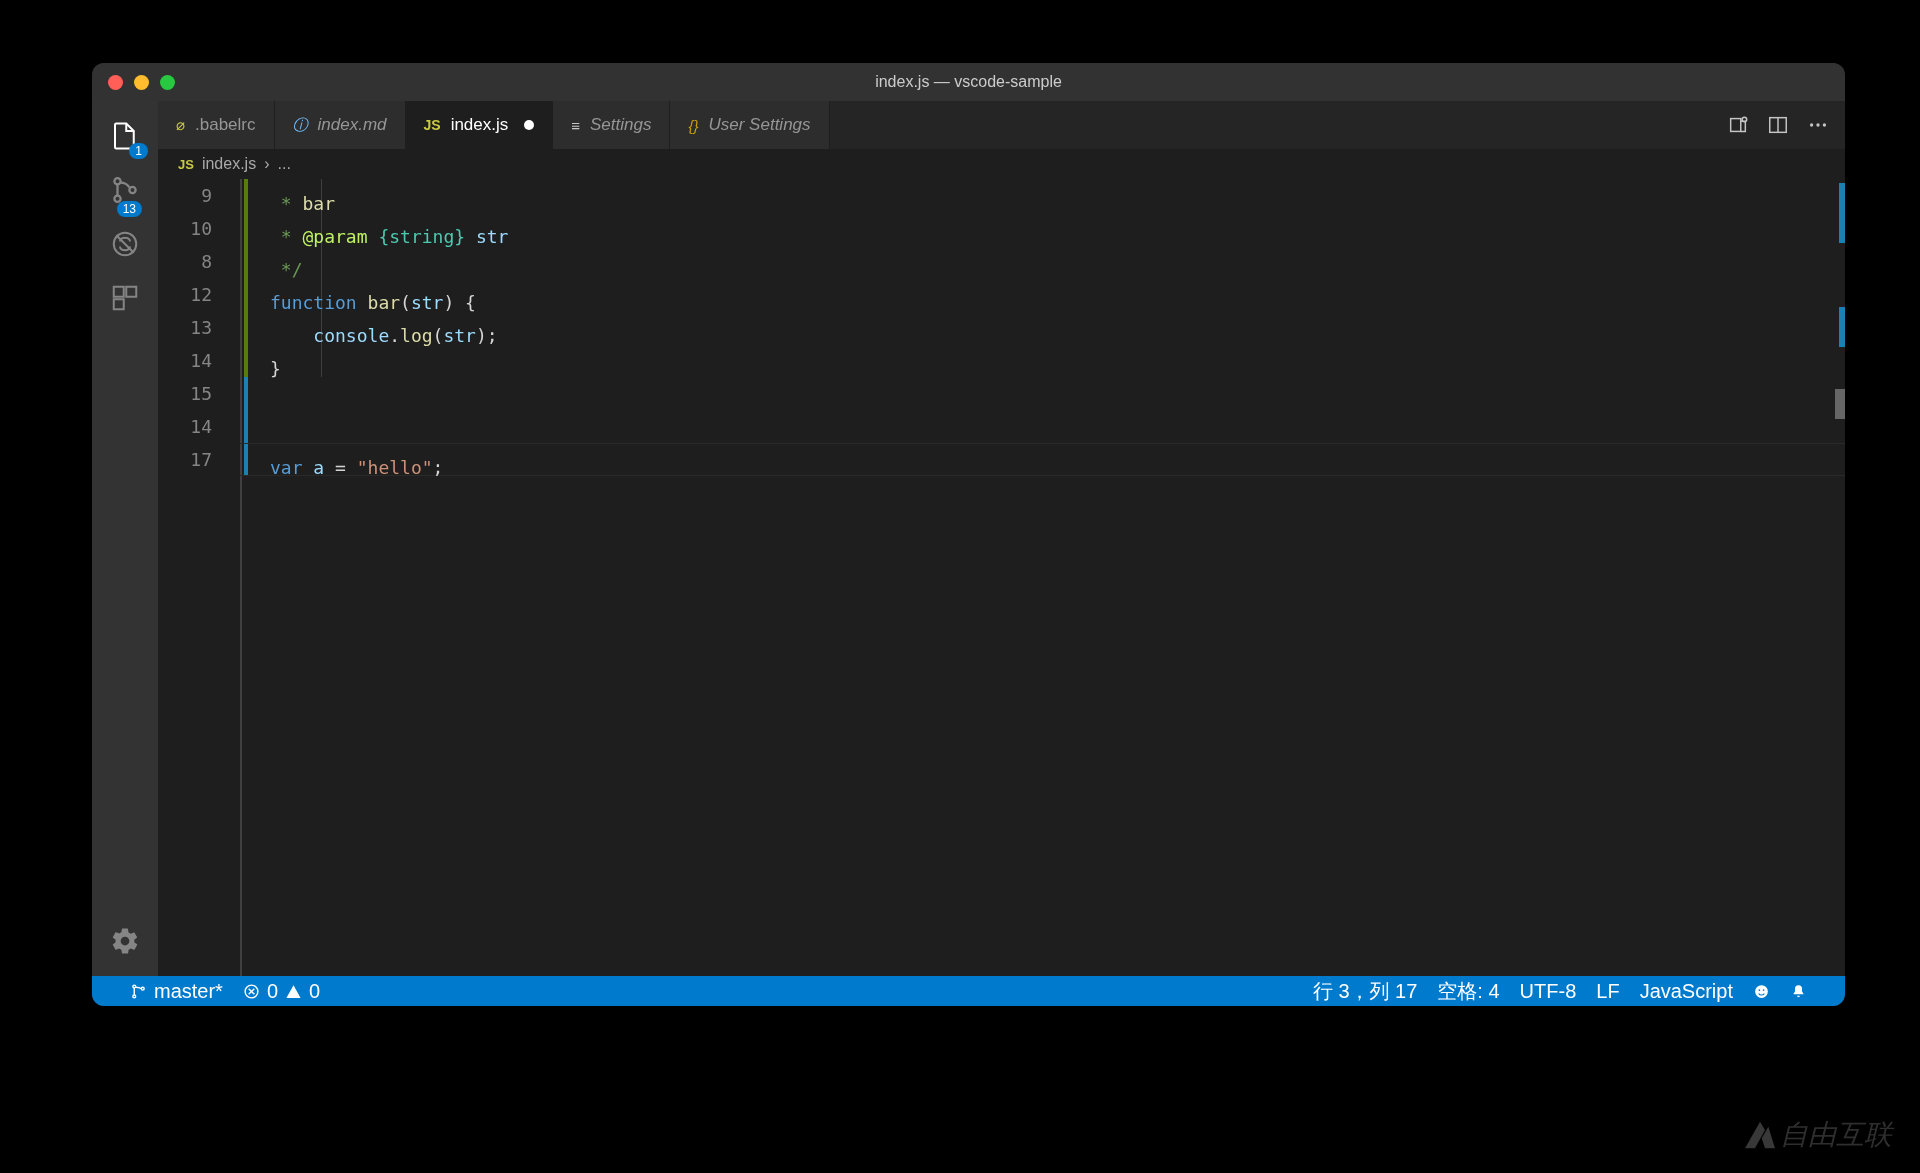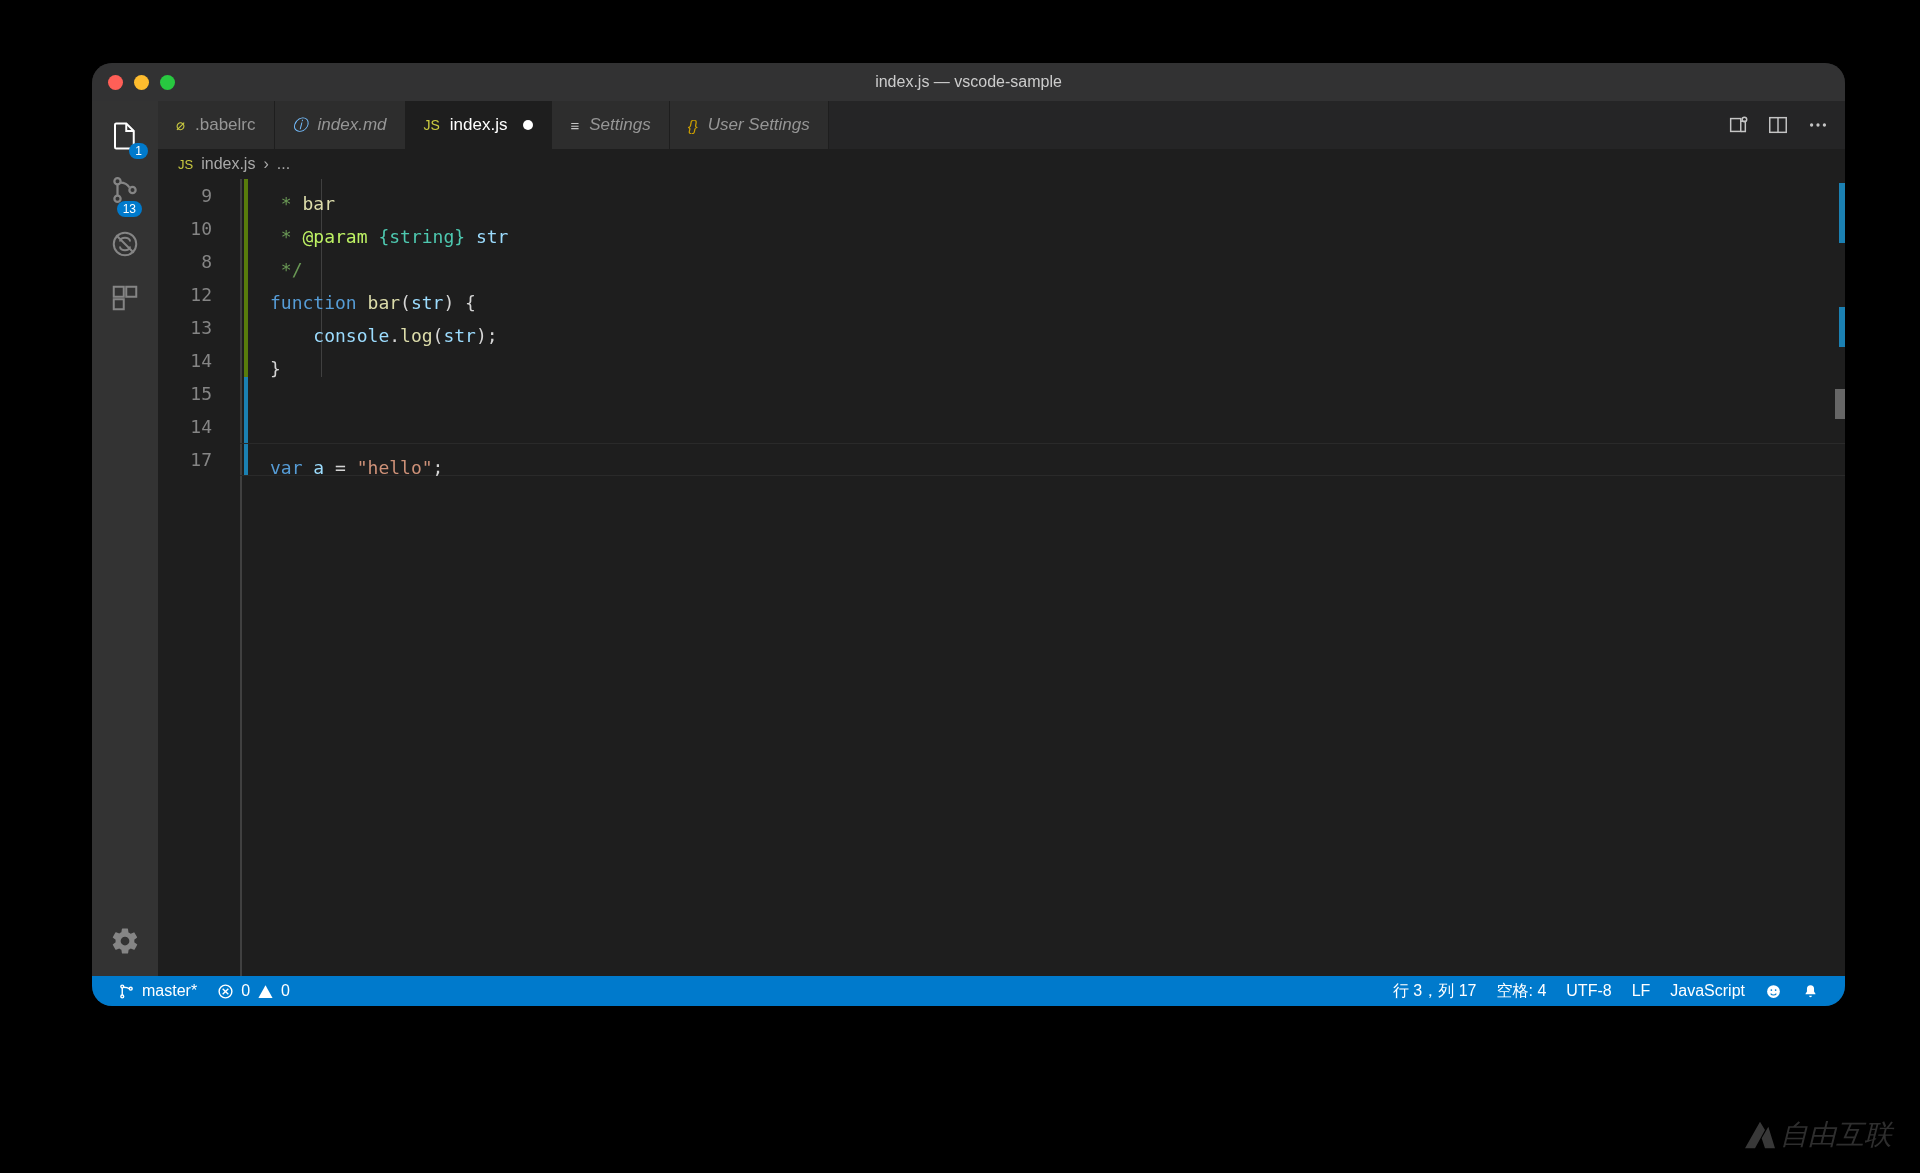--- a/index.html
+++ b/index.html
@@ -1,57 +1,57 @@
 <!DOCTYPE html>
 <html><head>
 <meta charset="utf-8">
 <style>
 * { margin:0; padding:0; box-sizing:border-box; }
 body { background:#000; width:1920px; height:1173px; font-family:-apple-system,'Segoe UI',sans-serif; overflow:hidden; }
-.stage { position:absolute; top:63px; left:92px; width:1753px; height:943px; background:#1e1e1e; border-radius:20px; overflow:hidden; display:flex; flex-direction:column; box-shadow:0 10px 40px rgba(0,0,0,.5); }
+.stage { position:absolute; top:63px; left:92px; width:1753px; height:943px; background:#1e1e1e; border-radius:12px; overflow:hidden; display:flex; flex-direction:column; box-shadow:0 10px 40px rgba(0,0,0,.5); }
 .titlebar { height:38px; background:#323233; display:flex; align-items:center; position:relative; }
 .traffic { display:flex; gap:11px; margin-left:16px; }
 .traffic .dot { width:15px; height:15px; border-radius:50%; }
 .dot.red{background:#ff5f57}.dot.yellow{background:#febc2e}.dot.green{background:#28c840}
 .title-text { position:absolute; left:0; right:0; text-align:center; font-size:16px; color:#ccc; pointer-events:none; }
 .body { flex:1; display:flex; min-height:0; }
 .activity { width:66px; background:#333; display:flex; flex-direction:column; align-items:center; padding-top:8px; padding-bottom:8px; }
 .spacer{flex:1}
 .aicon { width:38px; height:38px; margin:8px 0; display:flex; align-items:center; justify-content:center; color:#858585; position:relative; cursor:pointer; }
 .aicon.active{color:#fff}
 .aicon svg{width:30px;height:30px}
 .badge { position:absolute; bottom:-4px; right:-4px; background:#007acc; color:#fff; font-size:12px; border-radius:10px; padding:1px 6px; font-weight:500; }
 .badge.src{bottom:-8px;right:2px}
 .main { flex:1; display:flex; flex-direction:column; background:#1e1e1e; }
 .tabbar { height:48px; background:#252526; display:flex; align-items:stretch; }
 .tab { display:flex; align-items:center; padding:0 18px; gap:10px; font-size:17px; color:#969696; background:#2d2d2d; border-right:1px solid #1e1e1e; cursor:pointer; white-space:nowrap; }
 .tab.active{background:#1e1e1e;color:#fff}
 .tab.dirty::after{content:'';width:10px;height:10px;background:#fff;border-radius:50%;margin-left:6px}
 .tab.italic{font-style:italic}
 .tab-ico{font-size:15px}
-.ico-js{color:#cbcb41;font-weight:400;font-size:14px}
+.ico-js{color:#cbcb41;font-weight:700;font-size:14px}
 .ico-info{color:#75beff}.ico-babel{color:#cbcb41}.ico-brace{color:#cc9f00}.ico-hamb{color:#c5c5c5}
 .tab-actions{margin-left:auto;display:flex;align-items:center;gap:18px;padding:0 16px;color:#c5c5c5}
 .tab-actions svg{width:22px;height:22px;cursor:pointer}
 .crumbs{height:30px;display:flex;align-items:center;padding-left:20px;gap:8px;font-size:16px;color:#a9a9a9}
 .crumbs .ico-js{font-size:13px}
 .editor{flex:1;position:relative;font-family:Menlo,Monaco,Consolas,monospace;font-size:18px;line-height:33px;display:flex}
 .gutter{width:82px;text-align:right;color:#858585;padding-right:28px}
 .gline{height:33px}
 .bar{position:absolute;left:82px;top:0;bottom:0;width:2px;background:#404040}
 .bar2{position:absolute;left:86px;top:0;height:198px;width:4px;background:#587c0c}
 .bar3{position:absolute;left:86px;top:198px;height:99px;width:4px;background:#1b80b2}
 .hl{position:absolute;left:82px;right:0;top:264px;height:33px;border-top:1px solid #2a2a2a;border-bottom:1px solid #2a2a2a}
 .code{position:absolute;left:112px;top:8px;right:0;color:#d4d4d4;white-space:pre}
 .cline{height:33px}
 .indent-guide{position:absolute;left:163px;top:0;height:198px;border-left:1px solid #404040}
 .minimap{position:absolute;right:0;top:0;width:18px;height:100%}
 .minimap .mk{position:absolute;right:0;width:6px;height:60px;background:#1b80b2}
 .tok-c{color:#6a9955}.tok-p{color:#bef264}.tok-t{color:#4ec9b0}.tok-k{color:#569cd6}.tok-f{color:#dcdcaa}.tok-v{color:#9cdcfe}.tok-s{color:#ce9178}.tok-i{color:#9cdcfe}
-.status{height:30px;background:#007acc;color:#fff;display:flex;align-items:center;font-size:16px;padding:0 16px}
+.status{height:30px;background:#007acc;color:#fff;display:flex;align-items:center;font-size:20px;padding:0 28px}
 .sgrp{display:flex;align-items:center;gap:7px;padding:0 10px;cursor:pointer}
 .sgrp svg{width:17px;height:17px}
 .sspacer{flex:1}
 .watermark{position:absolute;right:28px;bottom:18px;color:#555;font-size:28px;font-style:italic;display:flex;align-items:center;opacity:.55}
 .watermark .wicon{width:40px;height:40px;color:#666}
 </style>
 </head>
 <body>
 
 <div class="stage">

